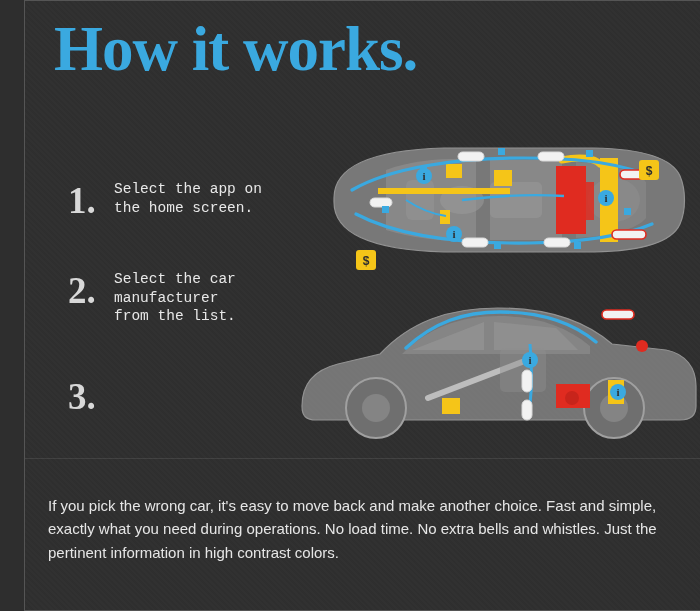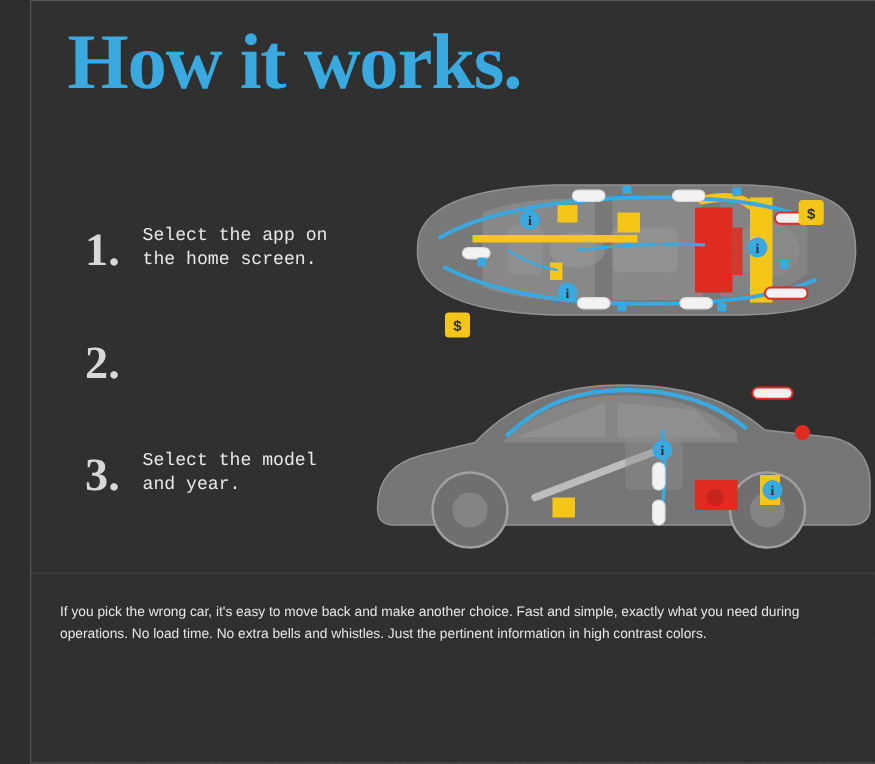--- a/index.html
+++ b/index.html
@@ -62,24 +62,24 @@
     color: #e8e8e8;
     font-size: 14.5px;
     line-height: 1.28;
     padding-top: 12px;
     white-space: pre-line;
     font-family: Liberation Mono, monospace;
   }
   .footer {
     position: absolute;
     left: 24px;
-    top: 482px;
+    top: 494px;
     width: 648px;
     color: #e6e6e6;
-    font-size: 11px;
+    font-size: 15px;
     line-height: 1.55;
   }
   .divider {
     position: absolute;
     left: 0;
     top: 458px;
     width: 700px;
     height: 1px;
     background: rgba(255,255,255,0.09);
   }
@@ -109,25 +109,26 @@
   <div class="title">How it works.</div>
 
   <div class="steps">
     <div class="step">
       <div class="step-num">1.</div>
       <div class="step-text">Select the app on
 the home screen.</div>
     </div>
     <div class="step">
       <div class="step-num">2.</div>
+      <div class="step-text">Select the car
+manufacturer
+from the list.</div>
     </div>
     <div class="step">
       <div class="step-num">3.</div>
-      <div class="step-text">Select the model
-and year.</div>
     </div>
   </div>
 
   <div class="art">
     <svg width="412" height="310" viewBox="0 0 412 310" xmlns="http://www.w3.org/2000/svg">
       <defs>
         <g id="badge-dollar">
           <rect x="-10" y="-10" width="20" height="20" rx="3" fill="#f5c518"></rect>
           <text x="0" y="5" font-family="Liberation Sans, sans-serif" font-size="12" font-weight="bold" fill="#2f2f2f" text-anchor="middle">$</text>
         </g>

